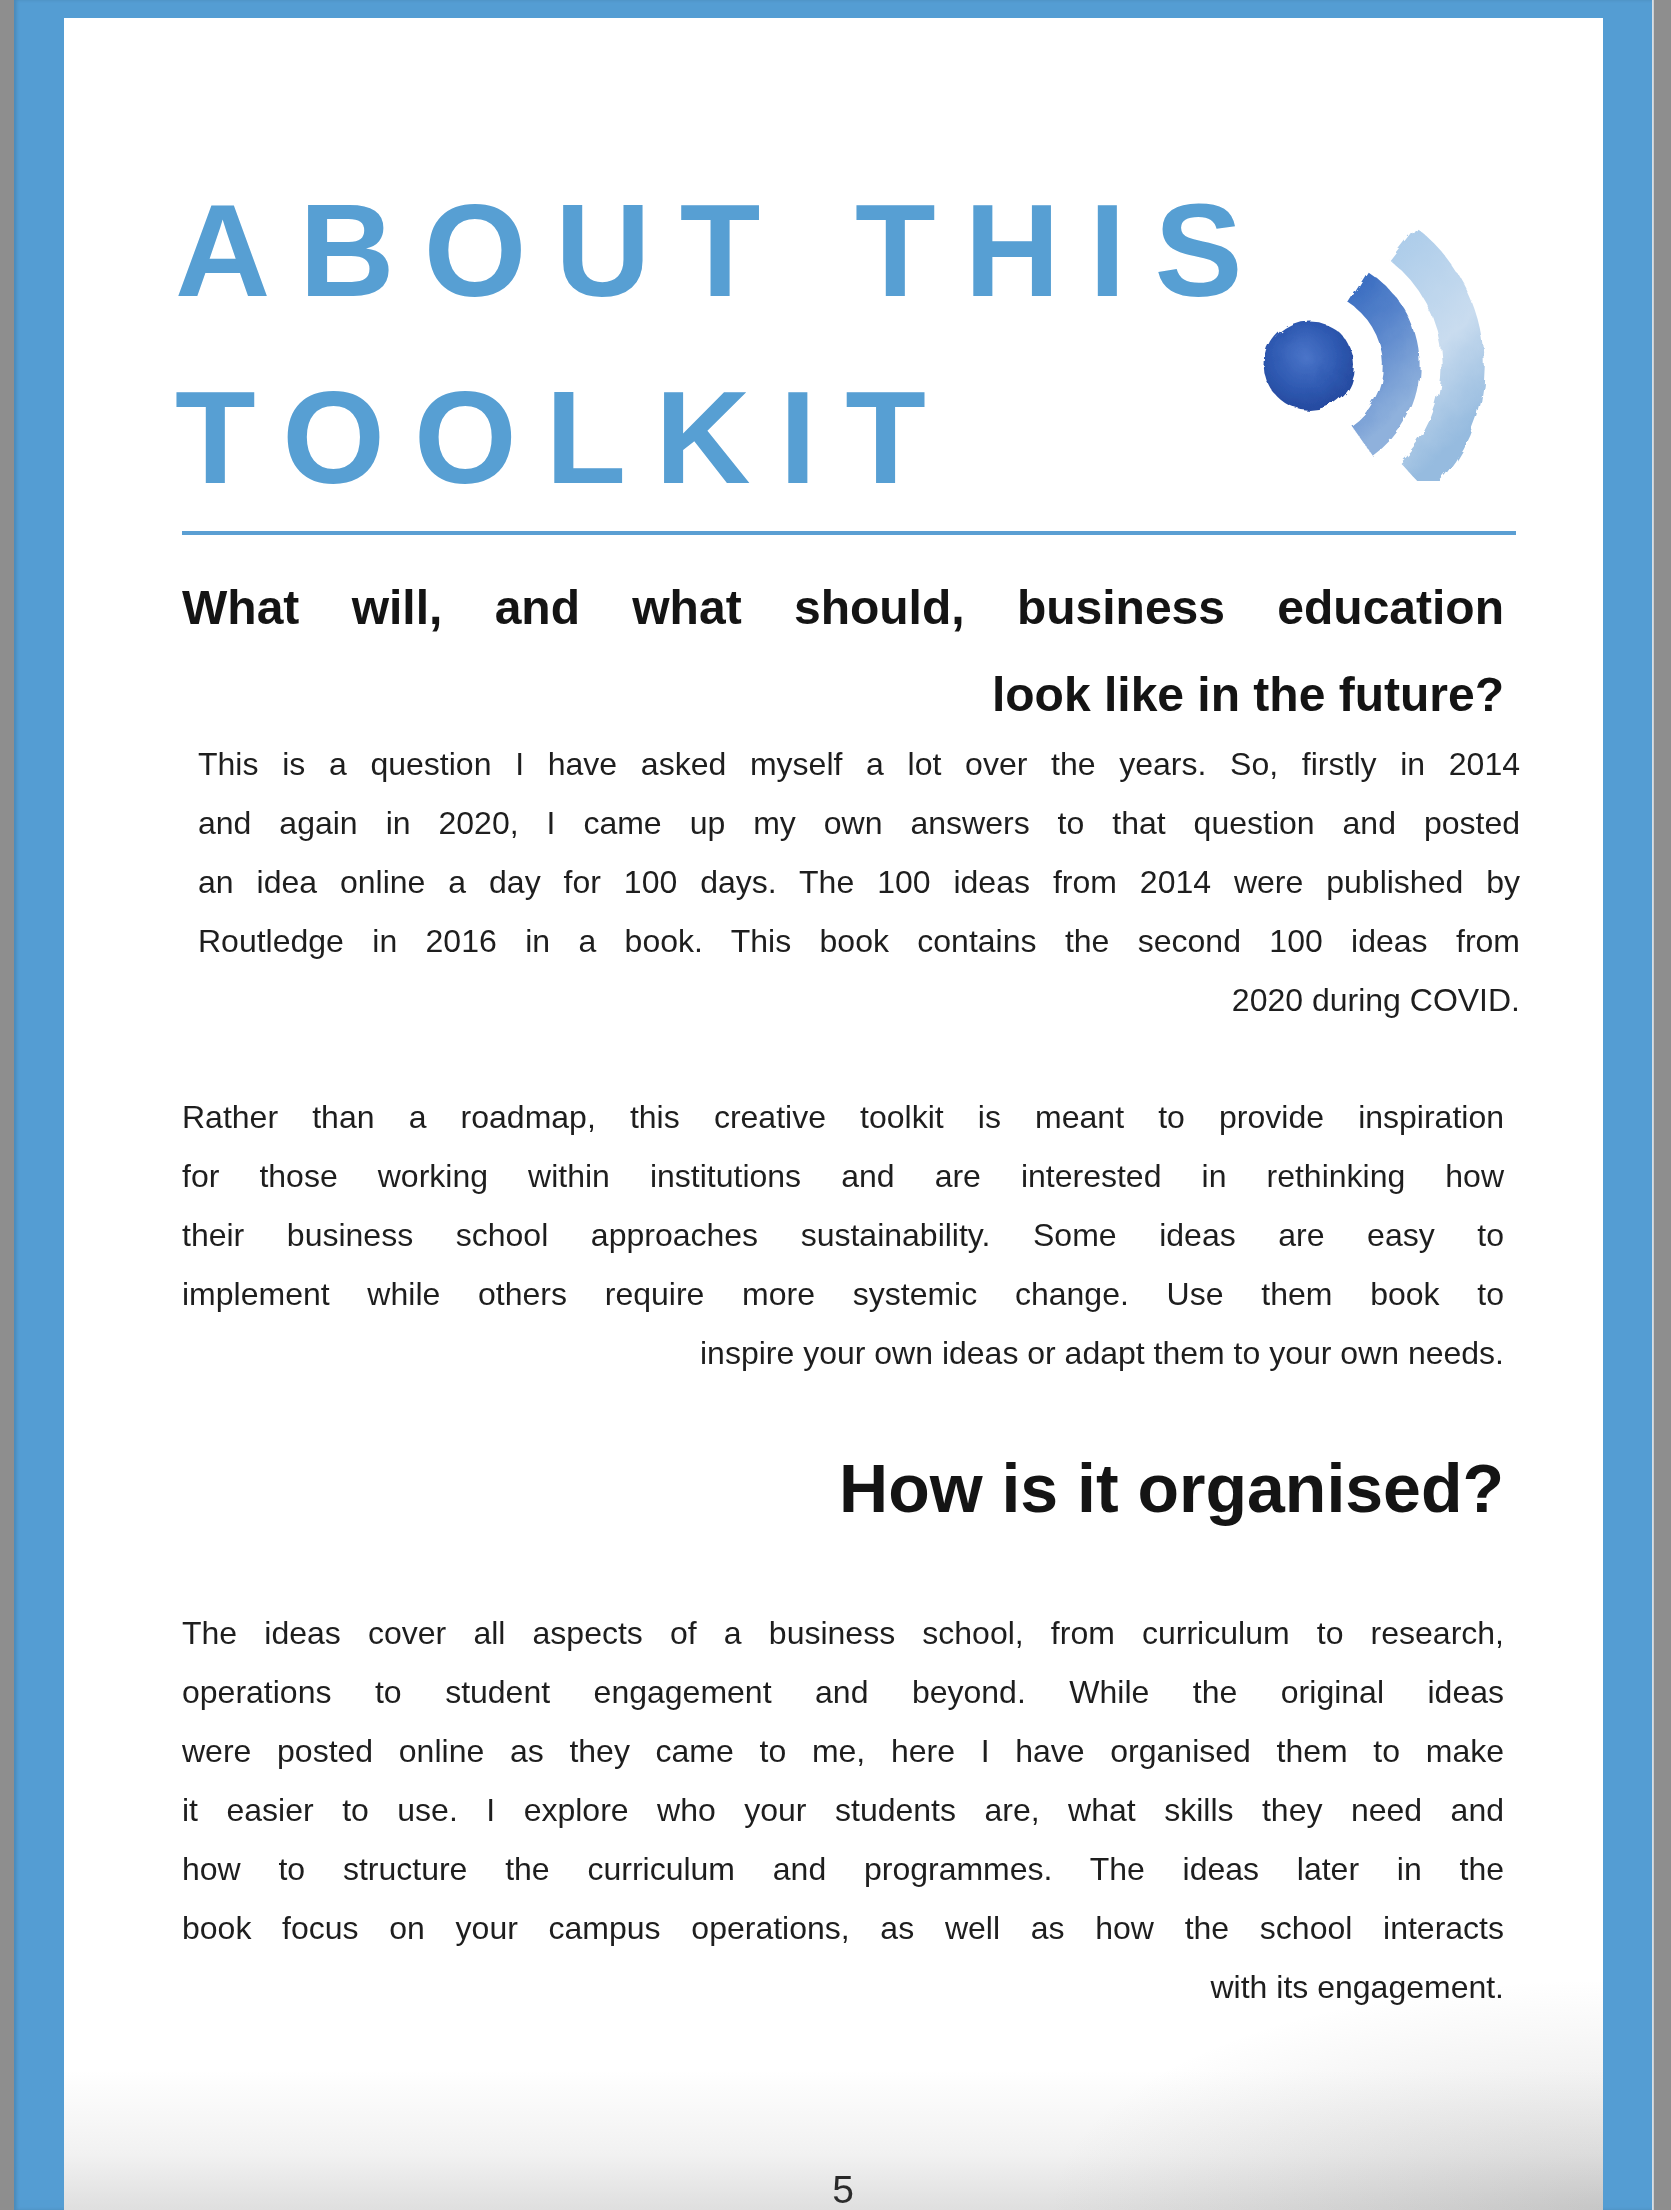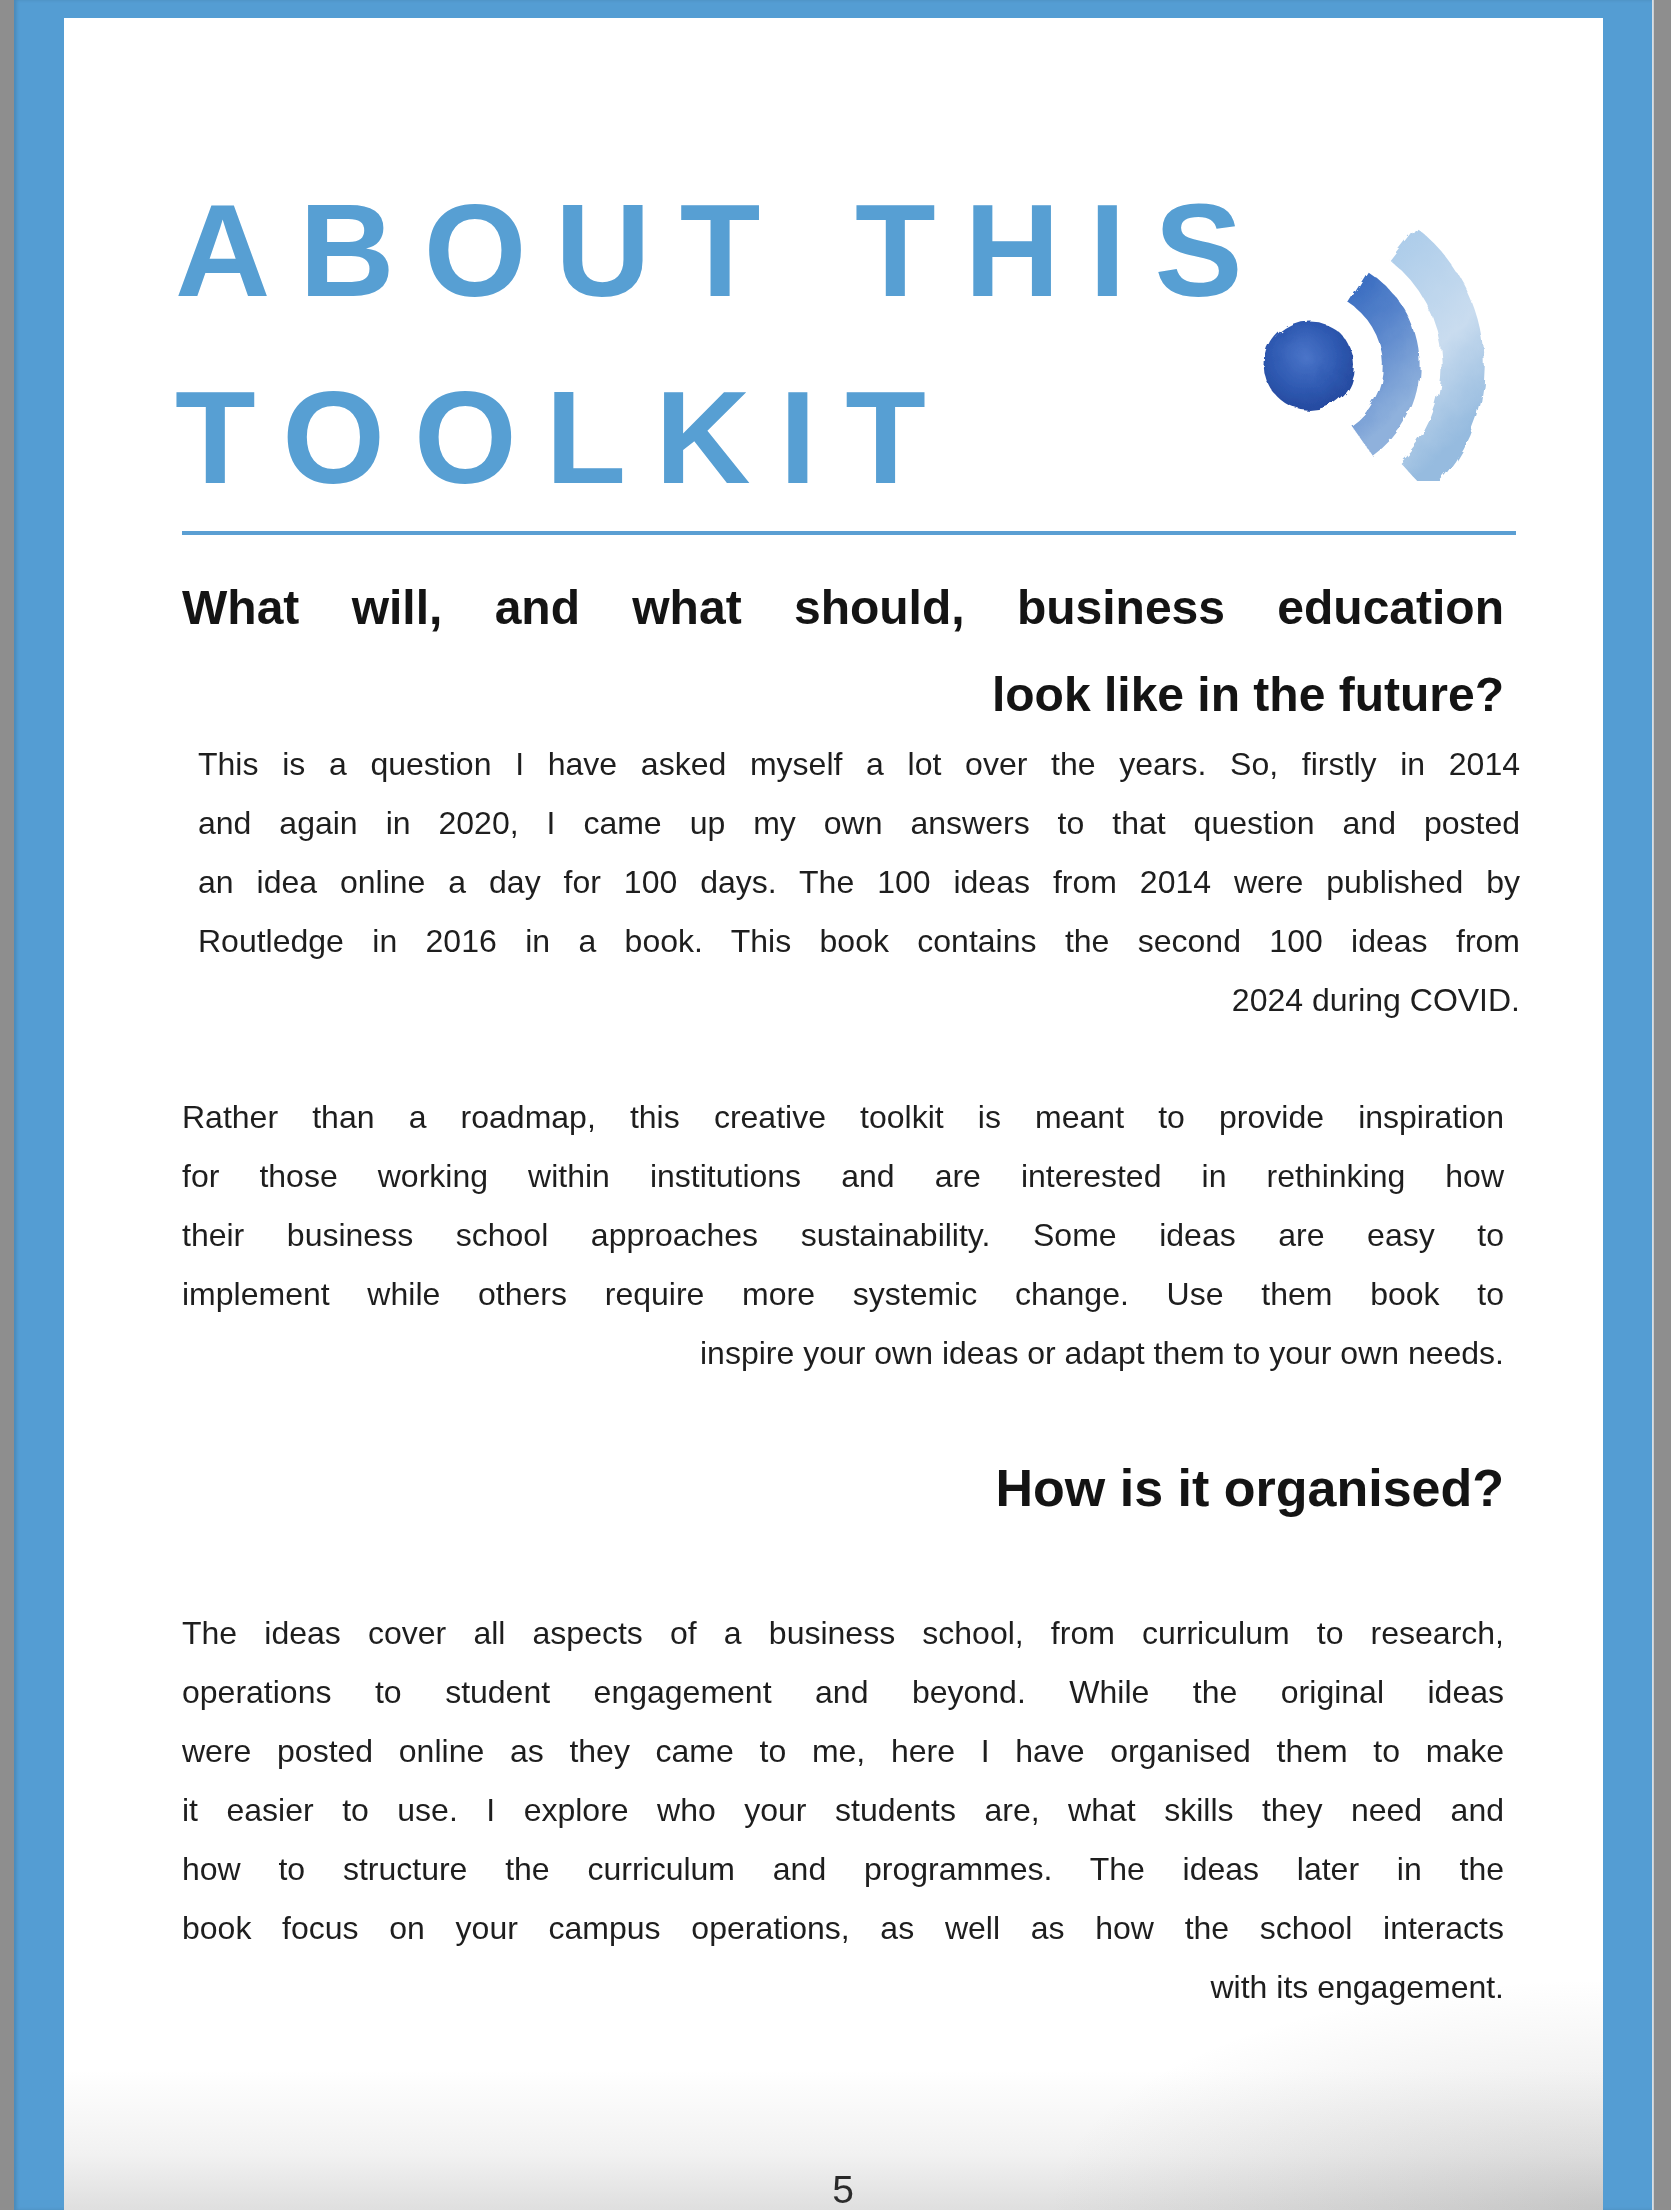--- a/index.html
+++ b/index.html
@@ -10,21 +10,21 @@
           box-shadow:1.8px 0 0 rgba(235,243,250,0.8), inset 2.6px 0 3.5px rgba(0,0,0,0.12);}
   .white-page{position:absolute;left:64px;top:18.4px;width:1539px;height:2192px;
           background:#ffffff;}
   .doc-title{position:absolute;left:111px;top:139px;width:1369px;
           font-size:132px;line-height:187px;font-weight:bold;letter-spacing:29px;
           color:#579fd3;white-space:nowrap;}
   .rule{position:absolute;left:118px;top:513px;width:1334px;height:3.5px;background:#5b9fd3;}
   .h1-block{position:absolute;left:118px;top:546px;width:1322px;
           font-size:48px;line-height:87px;font-weight:bold;color:#141414;}
   .h2-block{position:absolute;left:118px;top:1427px;width:1322px;
-          font-size:52px;line-height:87px;font-weight:bold;color:#141414;}
+          font-size:68px;line-height:87px;font-weight:bold;color:#141414;}
   .para{position:absolute;left:118px;width:1322px;
           font-size:32px;line-height:59px;color:#1e1e1e;}
   .p1{top:717px;margin-left:16px;} .p2{top:1070px;} .p3{top:1586px;}
   .jline{text-align:justify;text-align-last:justify;}
   .lline{text-align:right;}
   .page-num{position:absolute;left:118px;top:2147px;width:1322px;height:49px;
           line-height:49px;font-size:39px;color:#1c1c1c;text-align:center;}
   .logo{position:absolute;left:1176px;top:200px;width:263px;height:263px;}
   .shade-bottom{position:absolute;left:0;bottom:0;width:100%;height:140px;
           background:linear-gradient(to bottom,rgba(120,120,120,0) 0%,
@@ -79,21 +79,21 @@
     <div class="h1-block">
       <div class="jline">What will, and what should, business education</div>
       <div class="lline">look like in the future?</div>
     </div>
 
     <div class="para p1">
       <div class="jline">This is a question I have asked myself a lot over the years. So, firstly in 2014</div>
       <div class="jline">and again in 2020, I came up my own answers to that question and posted</div>
       <div class="jline">an idea online a day for 100 days. The 100 ideas from 2014 were published by</div>
       <div class="jline">Routledge in 2016 in a book. This book contains the second 100 ideas from</div>
-      <div class="lline">2024 during COVID.</div>
+      <div class="lline">2020 during COVID.</div>
     </div>
 
     <div class="para p2">
       <div class="jline">Rather than a roadmap, this creative toolkit is meant to provide inspiration</div>
       <div class="jline">for those working within institutions and are interested in rethinking how</div>
       <div class="jline">their business school approaches sustainability. Some ideas are easy to</div>
       <div class="jline">implement while others require more systemic change. Use them book to</div>
       <div class="lline">inspire your own ideas or adapt them to your own needs.</div>
     </div>
 

